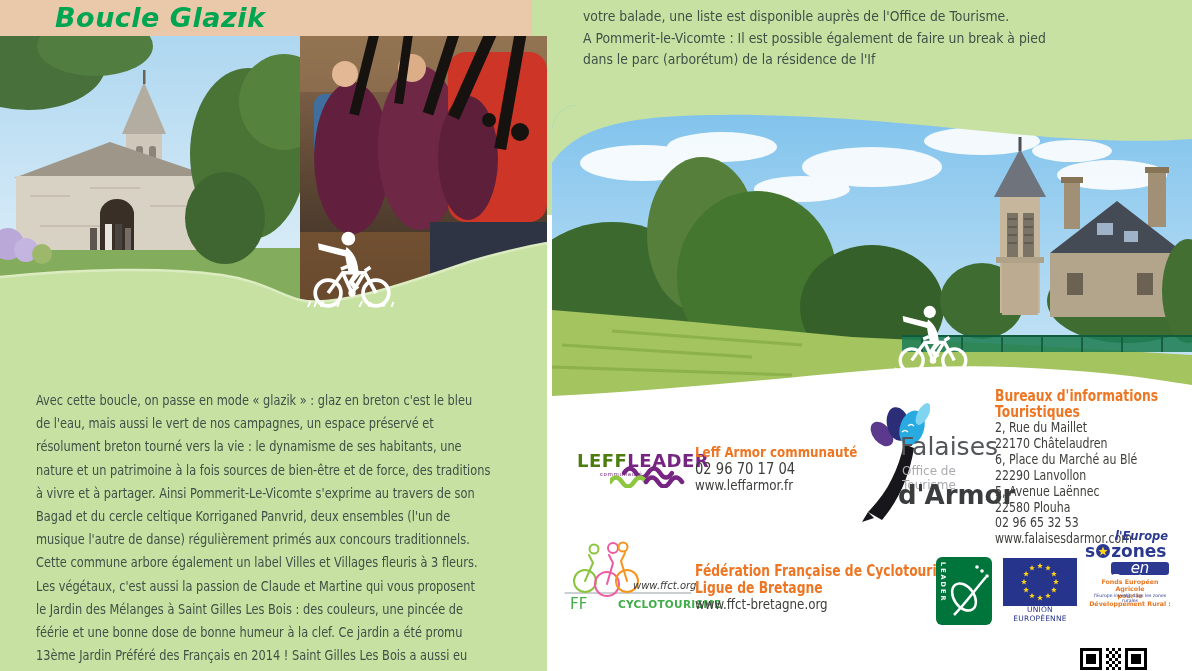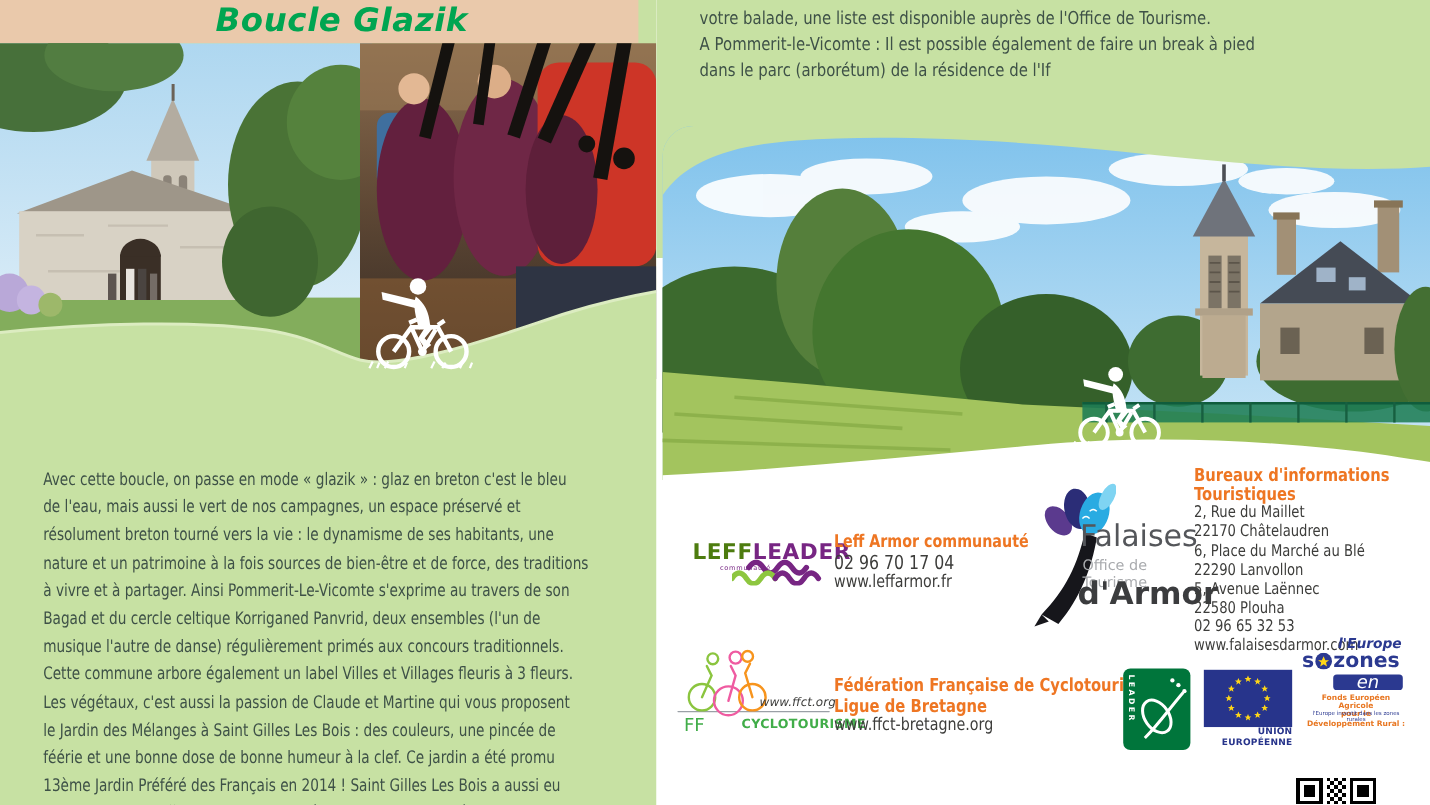--- a/index.html
+++ b/index.html
@@ -2,21 +2,21 @@
 <html><head>
 <meta charset="utf-8">
 <style>
   html,body{margin:0;padding:0;background:#fff;}
   .stage{position:relative;width:1192px;height:671px;overflow:hidden;background:#fff;
          font-family:"DejaVu Sans",sans-serif;color:#3d3d3b;}
   
   .page-left{position:absolute;left:0;top:0;width:547px;height:671px;background:#c7e1a3;}
   .title-band{position:absolute;left:0;top:0;width:532px;height:36px;background:#eac9ab;}
   .page-title{position:absolute;left:55px;top:0px;width:335px;height:36px;line-height:36px;
-              text-align:right;font-size:27px;font-style:italic;font-weight:bold;color:#00a551;
+              text-align:left;font-size:27px;font-style:italic;font-weight:bold;color:#00a551;
               letter-spacing:.5px;margin:0;}
   .photoL{position:absolute;left:0;top:36px;width:547px;height:280px;}
   .waveL{position:absolute;left:0;top:230px;width:547px;height:96px;}
   .cyclistL{position:absolute;left:306px;top:228px;width:92px;height:84px;}
   .greenFill{position:absolute;left:0;top:316px;width:547px;height:355px;background:#c7e1a3;}
   .bodyText{position:absolute;left:36px;top:389px;font-size:14.4px;line-height:23.2px;
             color:#3e5147;transform:scaleX(.79);transform-origin:0 0;white-space:nowrap;}
   
   .page-right{position:absolute;left:547px;top:0;width:645px;height:671px;background:#fff;}
   .greenTop{position:absolute;left:0;top:0;width:645px;height:215px;background:#c7e1a3;}
@@ -48,22 +48,22 @@
   .ffct-url{position:absolute;left:70px;top:39px;font-size:10px;font-style:italic;color:#3d3d3b;}
   .ffct-ff{position:absolute;left:7px;top:54px;font-size:15px;font-weight:normal;color:#41ad49;}
   .ffct-name{position:absolute;left:55px;top:57px;font-size:10.5px;font-weight:bold;color:#41ad49;letter-spacing:.3px;}
   .ffct-text{left:148px;top:563px;}
   .ffct-text .l{font-size:15px;line-height:16.5px;}
   .ffct-text .u{font-size:14.5px;line-height:16px;}
   .leader{left:389px;top:557px;width:56px;height:68px;background:#00753b;border-radius:6px;}
   .leader-label{position:absolute;left:3px;top:5px;height:60px;writing-mode:vertical-lr;
                 font-size:6.5px;color:#fff;letter-spacing:2px;font-weight:bold;}
   .eu{left:456px;top:558px;width:78px;height:66px;}
-  .eu-caption{position:absolute;left:0;top:47px;width:74px;text-align:right;font-size:7.5px;
-              font-weight:bold;color:#27348b;letter-spacing:.2px;}
+  .eu-caption{position:absolute;left:0;top:47px;width:74px;text-align:center;font-size:7.5px;
+              font-weight:normal;color:#27348b;letter-spacing:.2px;}
   .seng{left:536px;top:529px;width:90px;height:74px;}
   .seng-europe{position:absolute;left:32px;top:0;font-size:11.5px;font-weight:bold;font-style:italic;color:#2b3990;}
   .seng-row{position:absolute;left:2px;top:12px;font-size:17px;font-weight:bold;color:#2b3990;display:flex;align-items:center;}
   .seng-star{width:14px;height:14px;margin:0 1px;}
   .seng-region{position:absolute;left:28px;top:33px;width:58px;height:13px;background:#2b3990;color:#fff;
                border-radius:3px;font-size:15px;font-style:italic;text-align:center;line-height:13px;}
   .seng-fund{position:absolute;left:6px;top:49px;width:82px;text-align:center;font-size:6.3px;
              font-weight:bold;color:#e87722;line-height:7.2px;}
   .seng-tiny{position:absolute;left:6px;top:64px;width:82px;text-align:center;font-size:4.6px;color:#2b3990;}
   .qr{left:533px;top:648px;width:67px;height:23px;overflow:hidden;}

